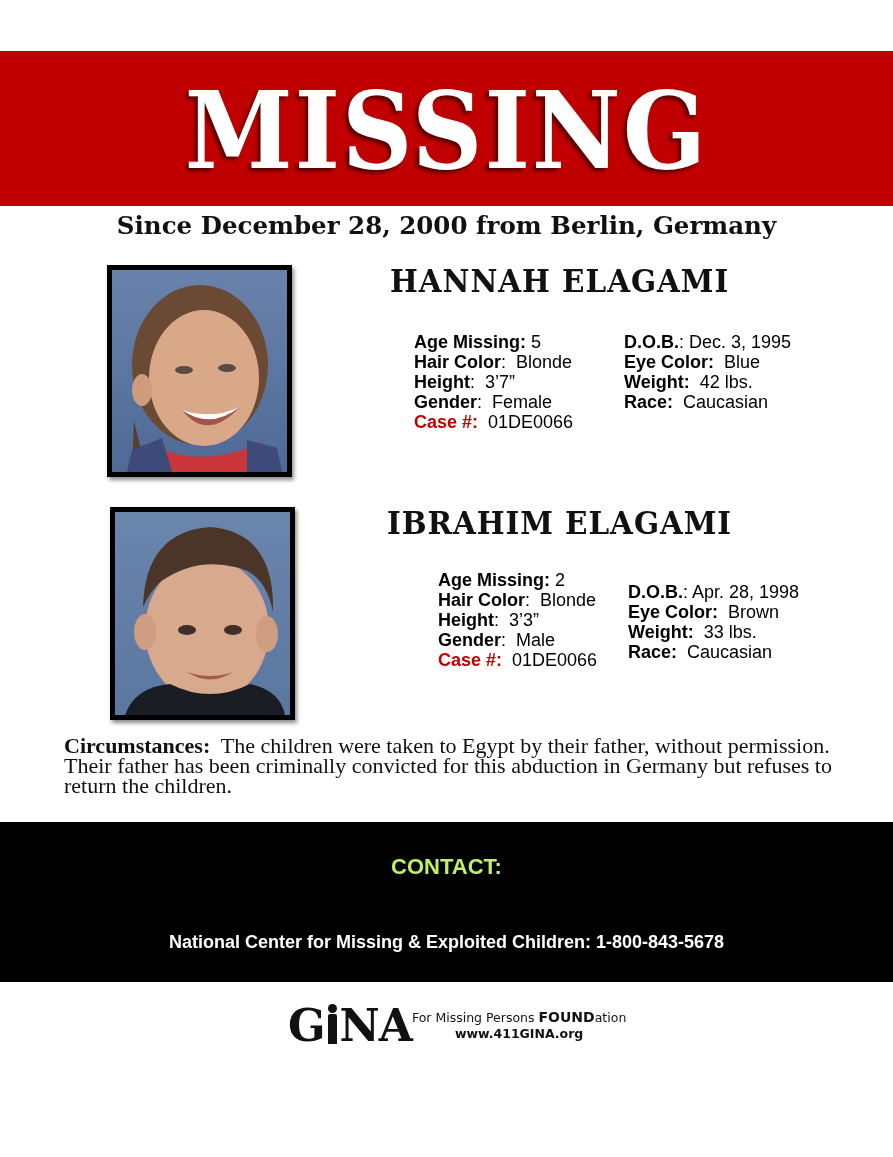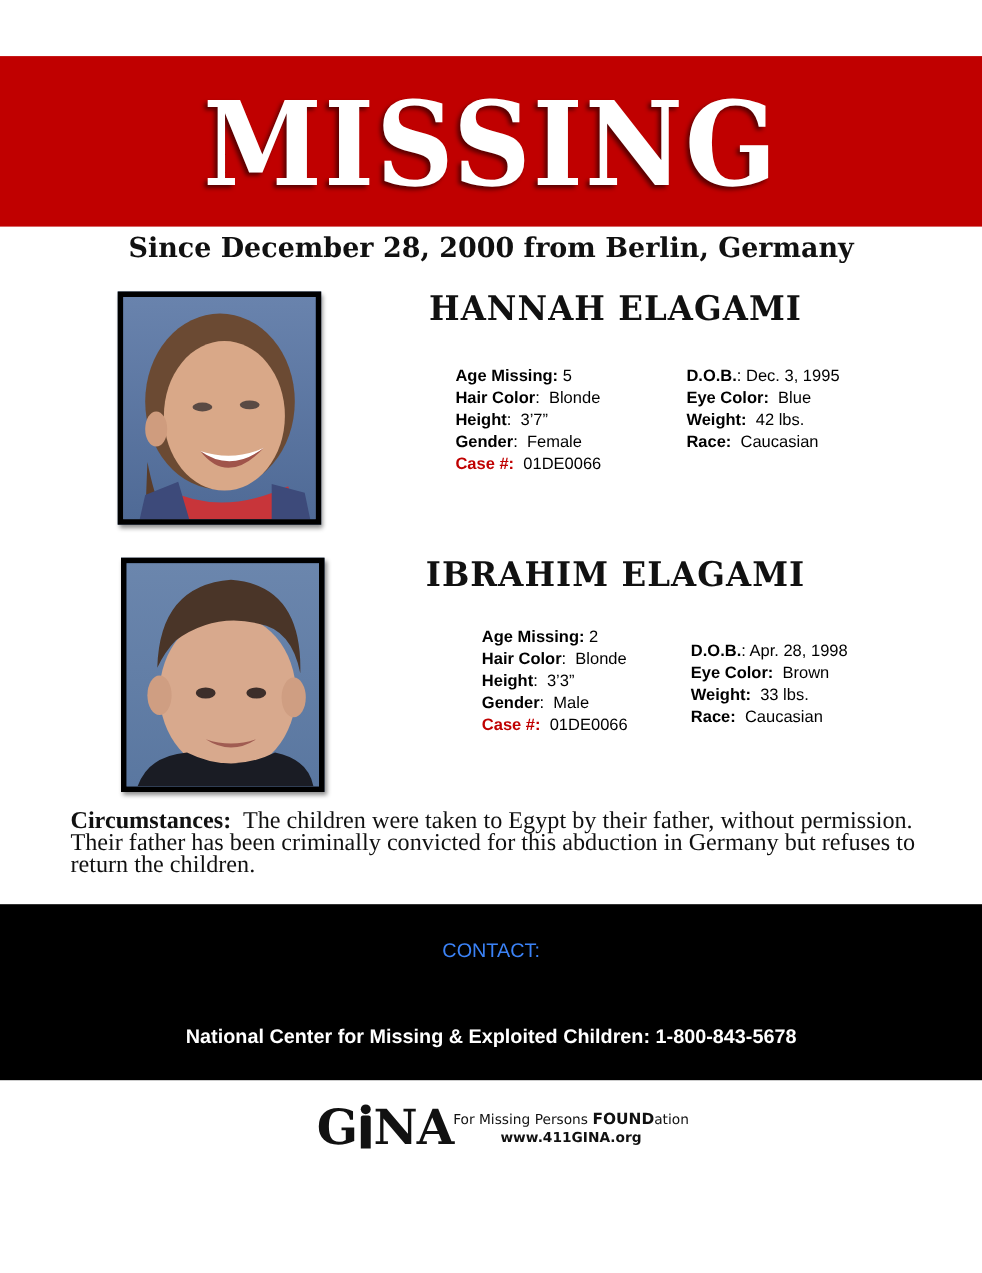--- a/index.html
+++ b/index.html
@@ -6,32 +6,32 @@
   body { width:893px; height:1157px; position:relative; overflow:hidden; font-family:"Liberation Sans", sans-serif; color:#000; }
   .banner { position:absolute; left:0; top:51px; width:893px; height:155px; background:#c00000; display:flex; align-items:center; justify-content:center; }
   .banner-title { font-family:"DejaVu Serif", serif; font-weight:bold; font-size:106px; color:#ffffff; letter-spacing:2px; transform:scaleX(0.92); text-shadow:-3px 3px 4px rgba(0,0,0,0.55); margin-top:4px; }
   .since { position:absolute; left:0; top:211px; width:893px; text-align:center; font-family:"DejaVu Serif", serif; font-weight:bold; font-size:25px; color:#111; transform:scaleX(0.98); }
   .photo { position:absolute; border:5px solid #000; box-shadow:2px 3px 4px rgba(0,0,0,0.45); overflow:hidden; background:#5f7aa3; }
   .photo1 { left:107px; top:265px; width:175px; height:202px; }
   .photo2 { left:110px; top:507px; width:175px; height:203px; }
   .name { position:absolute; font-family:"DejaVu Serif", serif; font-weight:bold; font-size:31px; color:#111; letter-spacing:1px; transform:scaleX(0.95); transform-origin:left; }
   .name1 { left:390px; top:263px; }
   .name2 { left:387px; top:505px; }
-  .details { position:absolute; font-size:15px; line-height:20px; }
+  .details { position:absolute; font-size:18px; line-height:20px; }
   .details .row { white-space:nowrap; }
   .lbl { font-weight:bold; }
   .case .lbl { color:#c00000; }
   .d1a { left:414px; top:332px; }
   .d1b { left:624px; top:332px; }
   .d2a { left:418px; top:570px;margin-left:20px; }
   .d2b { left:628px; top:582px; }
   .circ { position:absolute; left:64px; top:736px; width:780px; font-family:"Liberation Serif", serif; font-size:22px; line-height:20px; color:#111; }
   .circ .lbl { font-weight:bold; }
   .contact { position:absolute; left:0; top:822px; width:893px; height:160px; background:#000; text-align:center; }
-  .contact-title { position:absolute; top:32px; width:100%; color:#3b82f6; font-weight:normal; font-size:18px; }
+  .contact-title { position:absolute; top:32px; width:100%; color:#bef264; font-weight:bold; font-size:22px; }
   .contact-line { position:absolute; width:100%; color:#fff; font-weight:bold; font-size:18px; }
   .cl1 { top:62px; } .cl2 { top:86px; } .cl3 { top:110px; }
   .footer-logo { position:absolute; left:288px; top:1000px; display:flex; align-items:center; }
   .gina { font-family:"DejaVu Serif", serif; font-weight:bold; font-size:44px; letter-spacing:-1px; color:#111; display:flex; align-items:flex-end; }
   .gina-i { display:inline-block; width:11px; height:30px; position:relative; margin:0 2px 7px 2px; }
   .gina-i::before { content:""; position:absolute; left:1px; top:-10px; width:9px; height:9px; border-radius:50%; background:#111; }
   .gina-i::after { content:""; position:absolute; left:1px; top:0; width:9px; height:30px; background:#111; border-radius:2px 2px 0 0; }
   .gina-text { text-align:center; font-family:"DejaVu Sans", sans-serif; font-size:12.5px; line-height:16px; color:#111; }
   .gina-text .big { font-weight:bold; font-size:14px; }
   .gina-text .url { font-weight:bold; }

